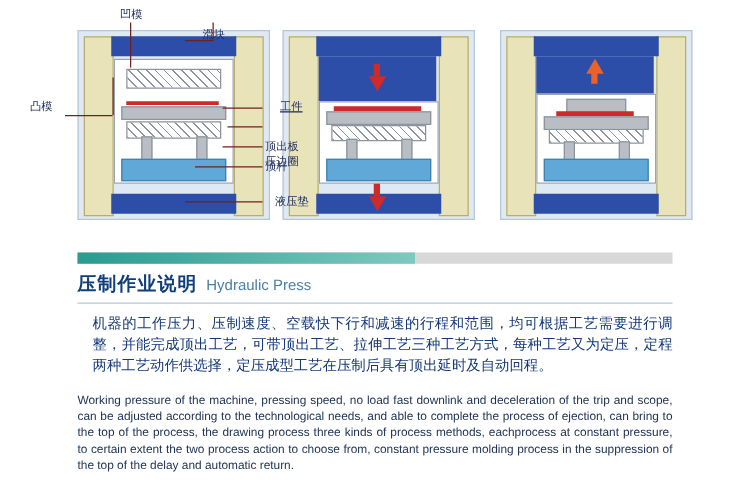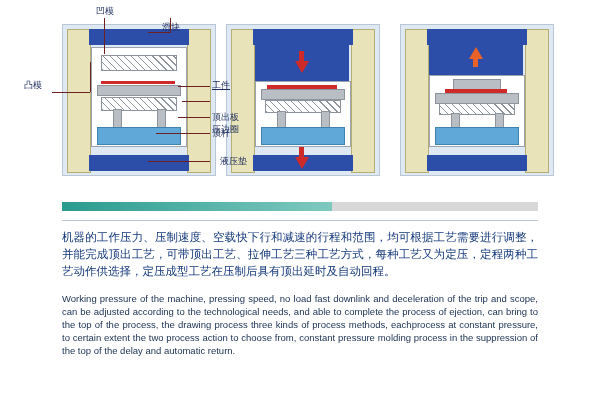--- a/index.html
+++ b/index.html
@@ -168,20 +168,21 @@
     margin-top: 2px;
     border-top: 1px solid #b9c6d4;
     width: 100%;
   }
   #body-cn {
     margin-top: 8px;
     font-size: 11.5px;
     line-height: 17px;
     color: #14387a;
     text-align: justify;
+    margin-left: 12px;
   }
   #body-en {
     margin-top: 9px;
     font-size: 9.5px;
     line-height: 13px;
     color: #1a2f52;
     text-align: justify;
   }
 </style>
 </head>
@@ -249,21 +250,21 @@
     <div class="die-gray" style="left:34px; top:68px; width:82px; height:9px;"></div>
     <div class="die-hatch" style="left:38px; top:78px; width:74px; height:10px;"></div>
     <div class="die-gray" style="left:50px; top:88px; width:7px; height:14px;"></div>
     <div class="die-gray" style="left:94px; top:88px; width:7px; height:14px;"></div>
     <div class="die-cyan" style="left:34px; top:102px; width:82px; height:16px;"></div>
   </div>
 
   <div class="label" style="left:96px; top:6px;">凹模</div>
   <div class="label" style="left:162px; top:6px;margin-top:16px;">滑块</div>
   <div class="label" style="left:24px;  top:80px;">凸模</div>
-  <div class="label" style="left:212px; top:80px;text-decoration:underline;">工件</div>
+  <div class="label" style="left:224px; top:80px;text-decoration:underline;">工件</div>
   <div class="label" style="left:212px; top:96px;margin-top:28px;">压边圈</div>
   <div class="label" style="left:212px; top:112px;">顶出板</div>
   <div class="label" style="left:212px; top:128px;">顶杆</div>
   <div class="label" style="left:220px; top:156px;">液压垫</div>
 
   <div class="leader-v" style="left:104px; top:18px; height:36px;"></div>
   <div class="leader-v" style="left:170px; top:18px; height:14px;"></div>
   <div class="leader" style="left:148px; top:32px; width:23px;"></div>
 
   <div class="leader" style="left:52px; top:92px; width:38px;"></div>
@@ -274,16 +275,20 @@
   <div class="leader" style="left:178px; top:117px; width:32px;"></div>
   <div class="leader" style="left:156px; top:133px; width:54px;"></div>
   <div class="leader" style="left:148px; top:161px; width:62px;"></div>
 </div>
 
 <div id="divider">
   <div id="divider-accent"></div>
 </div>
 
 <div id="text-area">
+  <div id="heading-row">
+    <span id="heading-cn">压制作业说明</span>
+    <span id="heading-en">Hydraulic Press</span>
+  </div>
   <div id="heading-rule"></div>
   <p id="body-cn">机器的工作压力、压制速度、空载快下行和减速的行程和范围，均可根据工艺需要进行调整，并能完成顶出工艺，可带顶出工艺、拉伸工艺三种工艺方式，每种工艺又为定压，定程两种工艺动作供选择，定压成型工艺在压制后具有顶出延时及自动回程。</p>
   <p id="body-en">Working pressure of the machine, pressing speed, no load fast downlink and deceleration of the trip and scope, can be adjusted according to the technological needs, and able to complete the process of ejection, can bring to the top of the process, the drawing process three kinds of process methods, eachprocess at constant pressure, to certain extent the two process action to choose from, constant pressure molding process in the suppression of the top of the delay and automatic return.</p>
 </div>
 
 </body></html>

